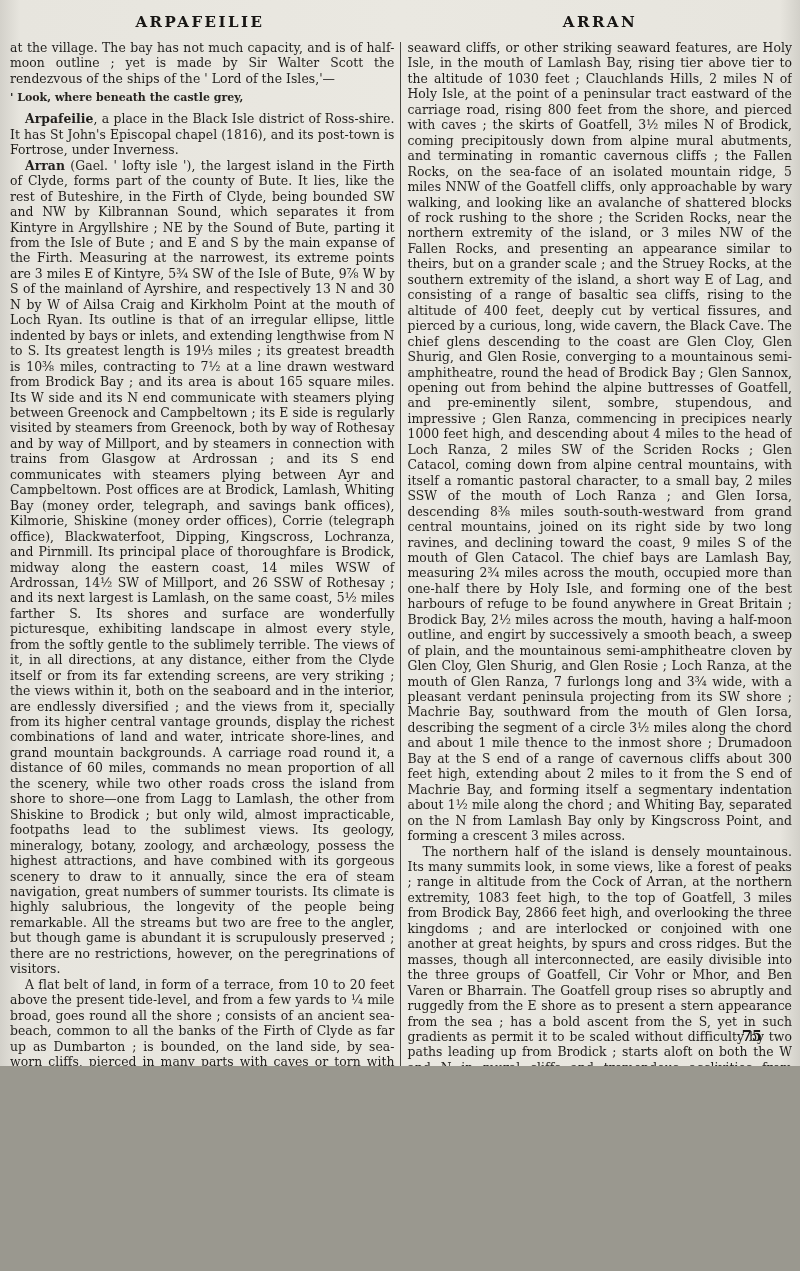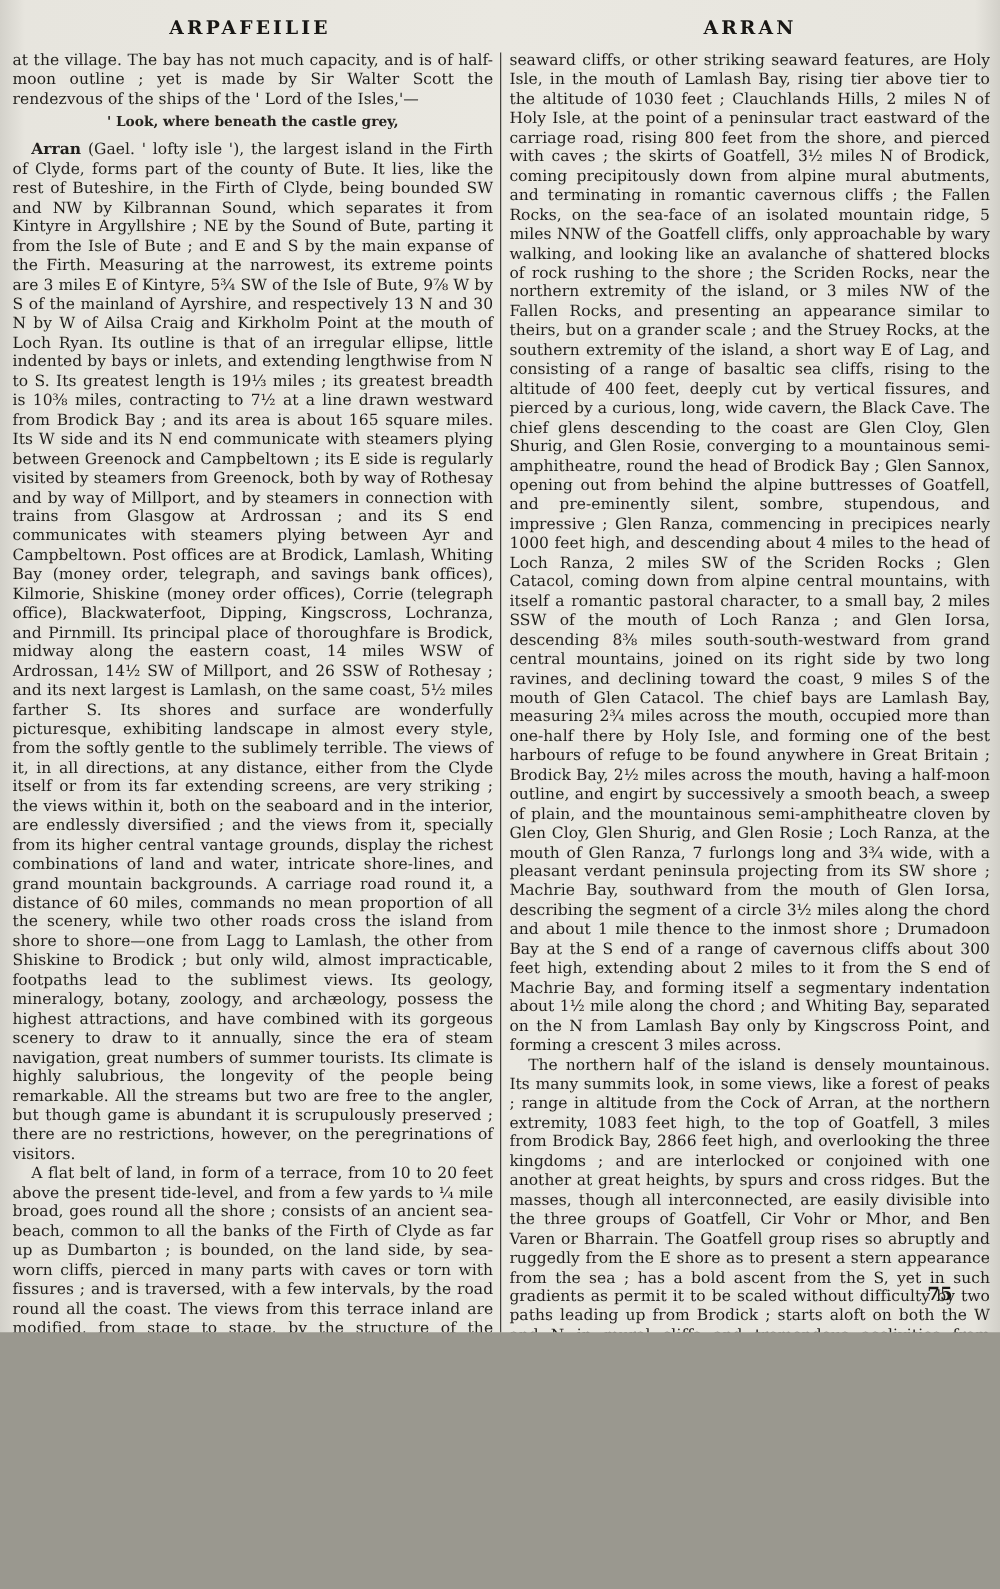--- a/index.html
+++ b/index.html
@@ -48,21 +48,20 @@
     margin: 0;
     text-align: justify;
     font-size: 12.4px;
     line-height: 15.45px;
     letter-spacing: 0.05px;
   }
   .para.indent { text-indent: 15px; }
   .lead { font-weight: bold; }
   .verse {
     margin: 5px 0 6px 0;
-    text-align: center;
     font-size: 11px;
     font-weight: bold;
     line-height: 14px;
     color: #26231f;
   }
   .page-number {
     position: absolute;
     right: 38px;
     bottom: 22px;
     font-weight: bold;
@@ -77,20 +76,21 @@
   <div class="headers-row">
     <div class="header-cell">ARPAFEILIE</div>
     <div class="header-cell">ARRAN</div>
   </div>
   <div class="columns">
     <div class="col col-left" id="left-col">
         <p class="para ">at the village.  The bay has not much capacity, and is of half-moon outline ; yet is made by Sir Walter Scott the rendezvous of the ships of the ' Lord of the Isles,'—</p>
         <div class="verse">
           <div class="verse-line">' Look, where beneath the castle grey,</div>
         </div>
+        <p class="para indent"><span class="lead">Arpafeilie</span>, a place in the Black Isle district of Ross-shire.  It has St John's Episcopal chapel (1816), and its post-town is Fortrose, under Inverness.</p>
         <p class="para indent"><span class="lead">Arran</span> (Gael. ' lofty isle '), the largest island in the Firth of Clyde, forms part of the county of Bute. It lies, like the rest of Buteshire, in the Firth of Clyde, being bounded SW and NW by Kilbrannan Sound, which separates it from Kintyre in Argyllshire ; NE by the Sound of Bute, parting it from the Isle of Bute ; and E and S by the main expanse of the Firth.  Measuring at the narrowest, its extreme points are 3 miles E of Kintyre, 5¾ SW of the Isle of Bute, 9⅞ W by S of the mainland of Ayrshire, and respectively 13 N and 30 N by W of Ailsa Craig and Kirkholm Point at the mouth of Loch Ryan.  Its outline is that of an irregular ellipse, little indented by bays or inlets, and extending lengthwise from N to S.  Its greatest length is 19⅓ miles ; its greatest breadth is 10⅜ miles, contracting to 7½ at a line drawn westward from Brodick Bay ; and its area is about 165 square miles.  Its W side and its N end communicate with steamers plying between Greenock and Campbeltown ; its E side is regularly visited by steamers from Greenock, both by way of Rothesay and by way of Millport, and by steamers in connection with trains from Glasgow at Ardrossan ; and its S end communicates with steamers plying between Ayr and Campbeltown.  Post offices are at Brodick, Lamlash, Whiting Bay (money order, telegraph, and savings bank offices), Kilmorie, Shiskine (money order offices), Corrie (telegraph office), Blackwaterfoot, Dipping, Kingscross, Lochranza, and Pirnmill. Its principal place of thoroughfare is Brodick, midway along the eastern coast, 14 miles WSW of Ardrossan, 14½ SW of Millport, and 26 SSW of Rothesay ; and its next largest is Lamlash, on the same coast, 5½ miles farther S.  Its shores and surface are wonderfully picturesque, exhibiting landscape in almost every style, from the softly gentle to the sublimely terrible.  The views of it, in all directions, at any distance, either from the Clyde itself or from its far extending screens, are very striking ; the views within it, both on the seaboard and in the interior, are endlessly diversified ; and the views from it, specially from its higher central vantage grounds, display the richest combinations of land and water, intricate shore-lines, and grand mountain backgrounds.  A carriage road round it, a distance of 60 miles, commands no mean proportion of all the scenery, while two other roads cross the island from shore to shore—one from Lagg to Lamlash, the other from Shiskine to Brodick ; but only wild, almost impracticable, footpaths lead to the sublimest views.  Its geology, mineralogy, botany, zoology, and archæology, possess the highest attractions, and have combined with its gorgeous scenery to draw to it annually, since the era of steam navigation, great numbers of summer tourists.  Its climate is highly salubrious, the longevity of the people being remarkable.  All the streams but two are free to the angler, but though game is abundant it is scrupulously preserved ; there are no restrictions, however, on the peregrinations of visitors.</p>
         <p class="para indent">A flat belt of land, in form of a terrace, from 10 to 20 feet above the present tide-level, and from a few yards to ¼ mile broad, goes round all the shore ; consists of an ancient sea-beach, common to all the banks of the Firth of Clyde as far up as Dumbarton ; is bounded, on the land side, by sea-worn cliffs, pierced in many parts with caves or torn with fissures ; and is traversed, with a few intervals, by the road round all the coast.  The views from this terrace inland are modified, from stage to stage, by the structure of the interior ; sometimes are blocked by lofty wall-like cliffs ; sometimes are overhung by cloud-piercing mountain summits ; sometimes include romantic features on the seaward side ; sometimes sweep far into stupendous glens ; and sometimes open over bays or over considerable expanses of low land.  Chief</p>
       </div>
     <div class="divider"></div>
     <div class="col col-right" id="right-col">
         <p class="para ">seaward cliffs, or other striking seaward features, are Holy Isle, in the mouth of Lamlash Bay, rising tier above tier to the altitude of 1030 feet ; Clauchlands Hills, 2 miles N of Holy Isle, at the point of a peninsular tract eastward of the carriage road, rising 800 feet from the shore, and pierced with caves ; the skirts of Goatfell, 3½ miles N of Brodick, coming precipitously down from alpine mural abutments, and terminating in romantic cavernous cliffs ; the Fallen Rocks, on the sea-face of an isolated mountain ridge, 5 miles NNW of the Goatfell cliffs, only approachable by wary walking, and looking like an avalanche of shattered blocks of rock rushing to the shore ; the Scriden Rocks, near the northern extremity of the island, or 3 miles NW of the Fallen Rocks, and presenting an appearance similar to theirs, but on a grander scale ; and the Struey Rocks, at the southern extremity of the island, a short way E of Lag, and consisting of a range of basaltic sea cliffs, rising to the altitude of 400 feet, deeply cut by vertical fissures, and pierced by a curious, long, wide cavern, the Black Cave.  The chief glens descending to the coast are Glen Cloy, Glen Shurig, and Glen Rosie, converging to a mountainous semi-amphitheatre, round the head of Brodick Bay ; Glen Sannox, opening out from behind the alpine buttresses of Goatfell, and pre-eminently silent, sombre, stupendous, and impressive ; Glen Ranza, commencing in precipices nearly 1000 feet high, and descending about 4 miles to the head of Loch Ranza, 2 miles SW of the Scriden Rocks ; Glen Catacol, coming down from alpine central mountains, with itself a romantic pastoral character, to a small bay, 2 miles SSW of the mouth of Loch Ranza ; and Glen Iorsa, descending 8⅜ miles south-south-westward from grand central mountains, joined on its right side by two long ravines, and declining toward the coast, 9 miles S of the mouth of Glen Catacol.  The chief bays are Lamlash Bay, measuring 2¾ miles across the mouth, occupied more than one-half there by Holy Isle, and forming one of the best harbours of refuge to be found anywhere in Great Britain ; Brodick Bay, 2½ miles across the mouth, having a half-moon outline, and engirt by successively a smooth beach, a sweep of plain, and the mountainous semi-amphitheatre cloven by Glen Cloy, Glen Shurig, and Glen Rosie ; Loch Ranza, at the mouth of Glen Ranza, 7 furlongs long and 3¾ wide, with a pleasant verdant peninsula projecting from its SW shore ; Machrie Bay, southward from the mouth of Glen Iorsa, describing the segment of a circle 3½ miles along the chord and about 1 mile thence to the inmost shore ; Drumadoon Bay at the S end of a range of cavernous cliffs about 300 feet high, extending about 2 miles to it from the S end of Machrie Bay, and forming itself a segmentary indentation about 1½ mile along the chord ; and Whiting Bay, separated on the N from Lamlash Bay only by Kingscross Point, and forming a crescent 3 miles across.</p>
         <p class="para indent">The northern half of the island is densely mountainous.  Its many summits look, in some views, like a forest of peaks ; range in altitude from the Cock of Arran, at the northern extremity, 1083 feet high, to the top of Goatfell, 3 miles from Brodick Bay, 2866 feet high, and overlooking the three kingdoms ; and are interlocked or conjoined with one another at great heights, by spurs and cross ridges.  But the masses, though all interconnected, are easily divisible into the three groups of Goatfell, Cir Vohr or Mhor, and Ben Varen or Bharrain.  The Goatfell group rises so abruptly and ruggedly from the E shore as to present a stern appearance from the sea ; has a bold ascent from the S, yet in such gradients as permit it to be scaled without difficulty by two paths leading up from Brodick ; starts aloft on both the W and N in mural cliffs and tremendous acclivities from encircling glens, yet projects high spurs toward the adjacent Cir Vohr group on the W, including a col or cross ridge, 1000 feet high ; and spreads in its upper part into a kind of triangular tableau, with divergencies eastward, southward, and westward.  The Cir Vohr group extends 7½ miles northward and southward, at a distance of about 3½ miles from the E</p>
       </div>
   </div>
   <div class="page-number">75</div>

